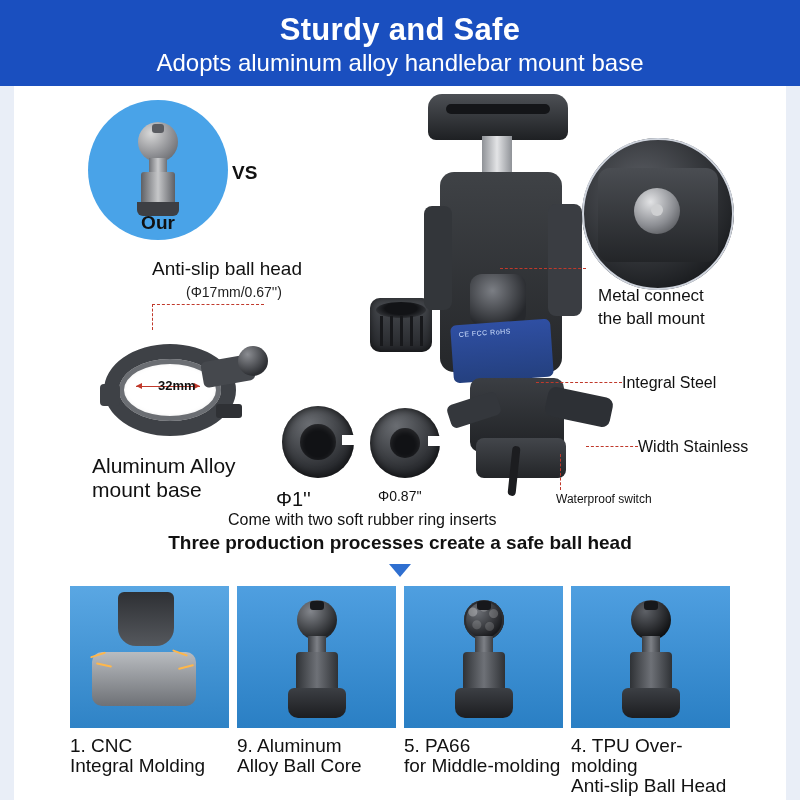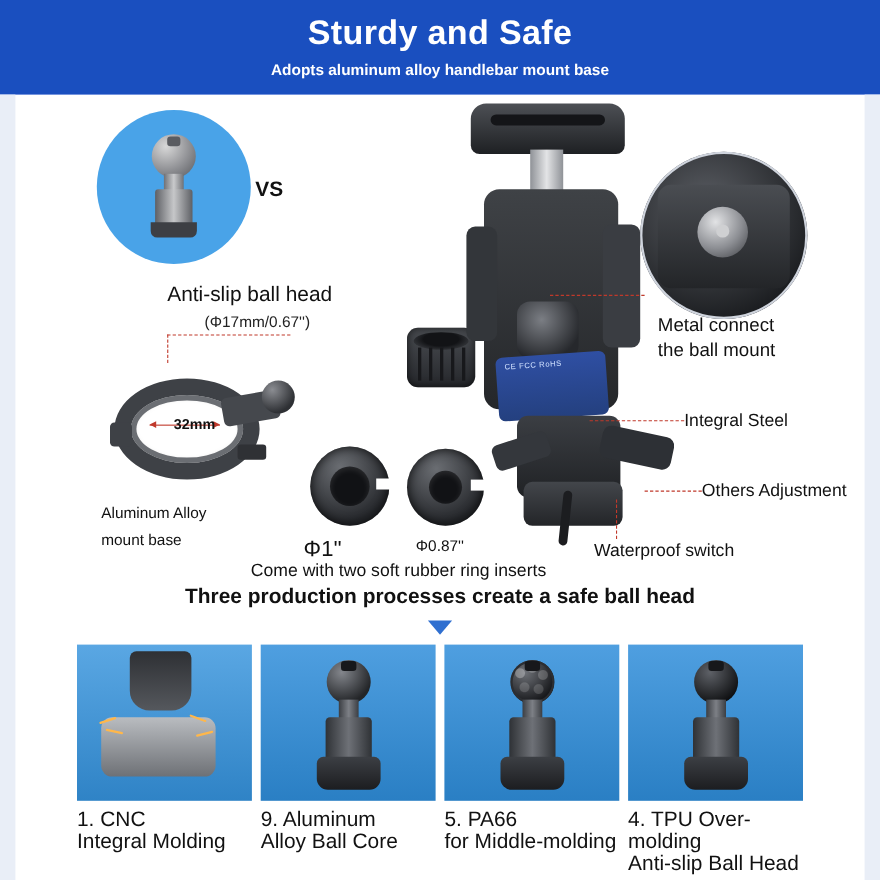--- a/index.html
+++ b/index.html
@@ -20,21 +20,21 @@
     background: #1a4fbf;
     display: flex; flex-direction: column;
     align-items: center; justify-content: center;
     color: #ffffff;
   }
   .header-title {
     font-size: 31px; font-weight: bold; letter-spacing: 0.3px;
     line-height: 36px;
   }
   .header-sub {
-    font-size: 14px; font-weight: bold; margin-top: 4px;
+    font-size: 24px; font-weight: normal; margin-top: 4px;
     line-height: 22px;
   }
   
   .body {
     position: absolute; left: 0; top: 86px; width: 800px; height: 714px;
     background: #ffffff;
   }
   .side-strip-l, .side-strip-r {
     position: absolute; top: 0; width: 14px; height: 714px;
     background: #e9eef7;
@@ -105,33 +105,33 @@
 
   
   .lbl { position: absolute; color: #111; }
   .lbl-anti {
     left: 152px; top: 172px; font-size: 19px;
   }
   .lbl-anti-sub {
     left: 186px; top: 198px; font-size: 14px; color: #222;
   }
   .lbl-alu {
-    left: 92px; top: 368px; font-size: 14px; line-height: 24px;
+    left: 92px; top: 368px; font-size: 21px; line-height: 24px;
   }
   .lbl-come {
     left: 228px; top: 425px; font-size: 16px; color: #111;
   }
   .lbl-phi1 { left: 276px; top: 402px; font-size: 20px; }
   .lbl-phi087 { left: 378px; top: 402px; font-size: 14px; }
   .lbl-metal {
     left: 598px; top: 198px; font-size: 17px; line-height: 23px;
   }
   .lbl-steel { left: 622px; top: 288px; font-size: 16px; }
   .lbl-width { left: 638px; top: 352px; font-size: 16px; }
-  .lbl-water { left: 540px; top: 406px; font-size: 16px; }
+  .lbl-water { left: 556px; top: 406px; font-size: 12px; }
   .lbl-32mm {
     left: 158px; top: 292px; font-size: 13px; color: #111; font-weight: bold; text-align: center;
   }
 
   
   .ring-base {
     position: absolute; left: 104px; top: 250px; width: 160px; height: 108px;
   }
   .ring-outer {
     position: absolute; left: 0; top: 8px; width: 132px; height: 92px;
@@ -403,20 +403,21 @@
     <div class="side-strip-r"></div>
 
     <div class="circle circle-our">
       <div class="ball-our">
         <div class="sphere"></div>
         <div class="notch"></div>
         <div class="neck"></div>
         <div class="base"></div>
         <div class="foot"></div>
       </div>
+      <div class="circle-label">Our</div>
     </div>
 
     <div class="vs-text">VS</div>
 
 
     <div class="lbl lbl-anti">Anti-slip ball head</div>
     <div class="lbl lbl-anti-sub">(Φ17mm/0.67'')</div>
     <div class="dash" style="left:152px; top:218px; width:112px; height:0;"></div>
     <div class="dash" style="left:152px; top:218px; width:0; height:26px; border-left:1px dashed #c0392b; border-top:none;"></div>
 
@@ -481,21 +482,21 @@
     <div class="detail-ring"></div>
     <div class="lbl lbl-metal">
       <span>Metal connect</span><br>
       <span>the ball mount</span>
     </div>
     <div class="dash" style="left:500px; top:182px; width:86px;"></div>
 
     <div class="lbl lbl-steel">Integral Steel</div>
     <div class="dash" style="left:536px; top:296px; width:86px;"></div>
 
-    <div class="lbl lbl-width">Others Adjustment</div>
+    <div class="lbl lbl-width">Width Stainless</div>
     <div class="dash" style="left:586px; top:360px; width:52px;"></div>
 
     <div class="lbl lbl-water">Waterproof switch</div>
     <div class="dash" style="left:560px; top:368px; width:0; height:36px; border-left:1px dashed #c0392b; border-top:none;"></div>
 
     <div class="sec-title">Three production processes create a safe ball head</div>
     <div class="sec-arrow"></div>
 
     <div class="panels">
       <div class="panel p1">

